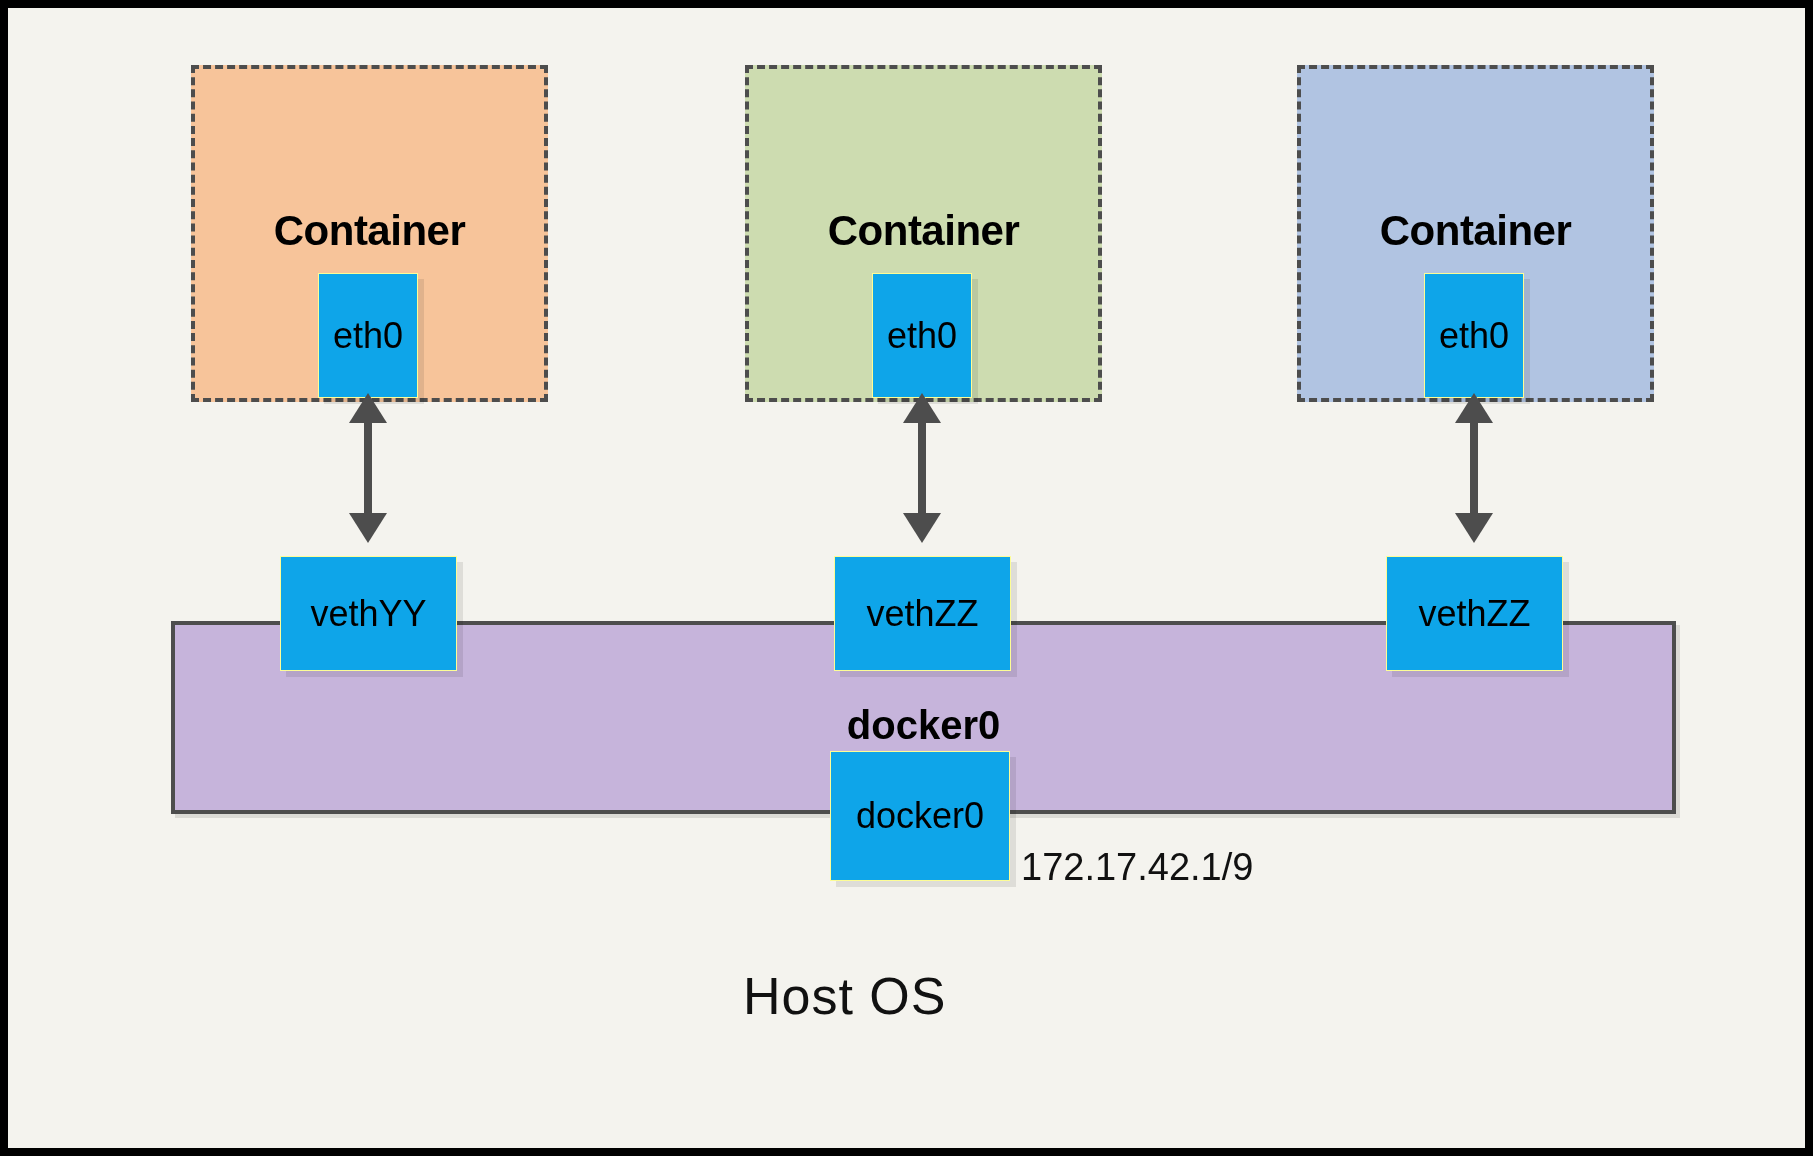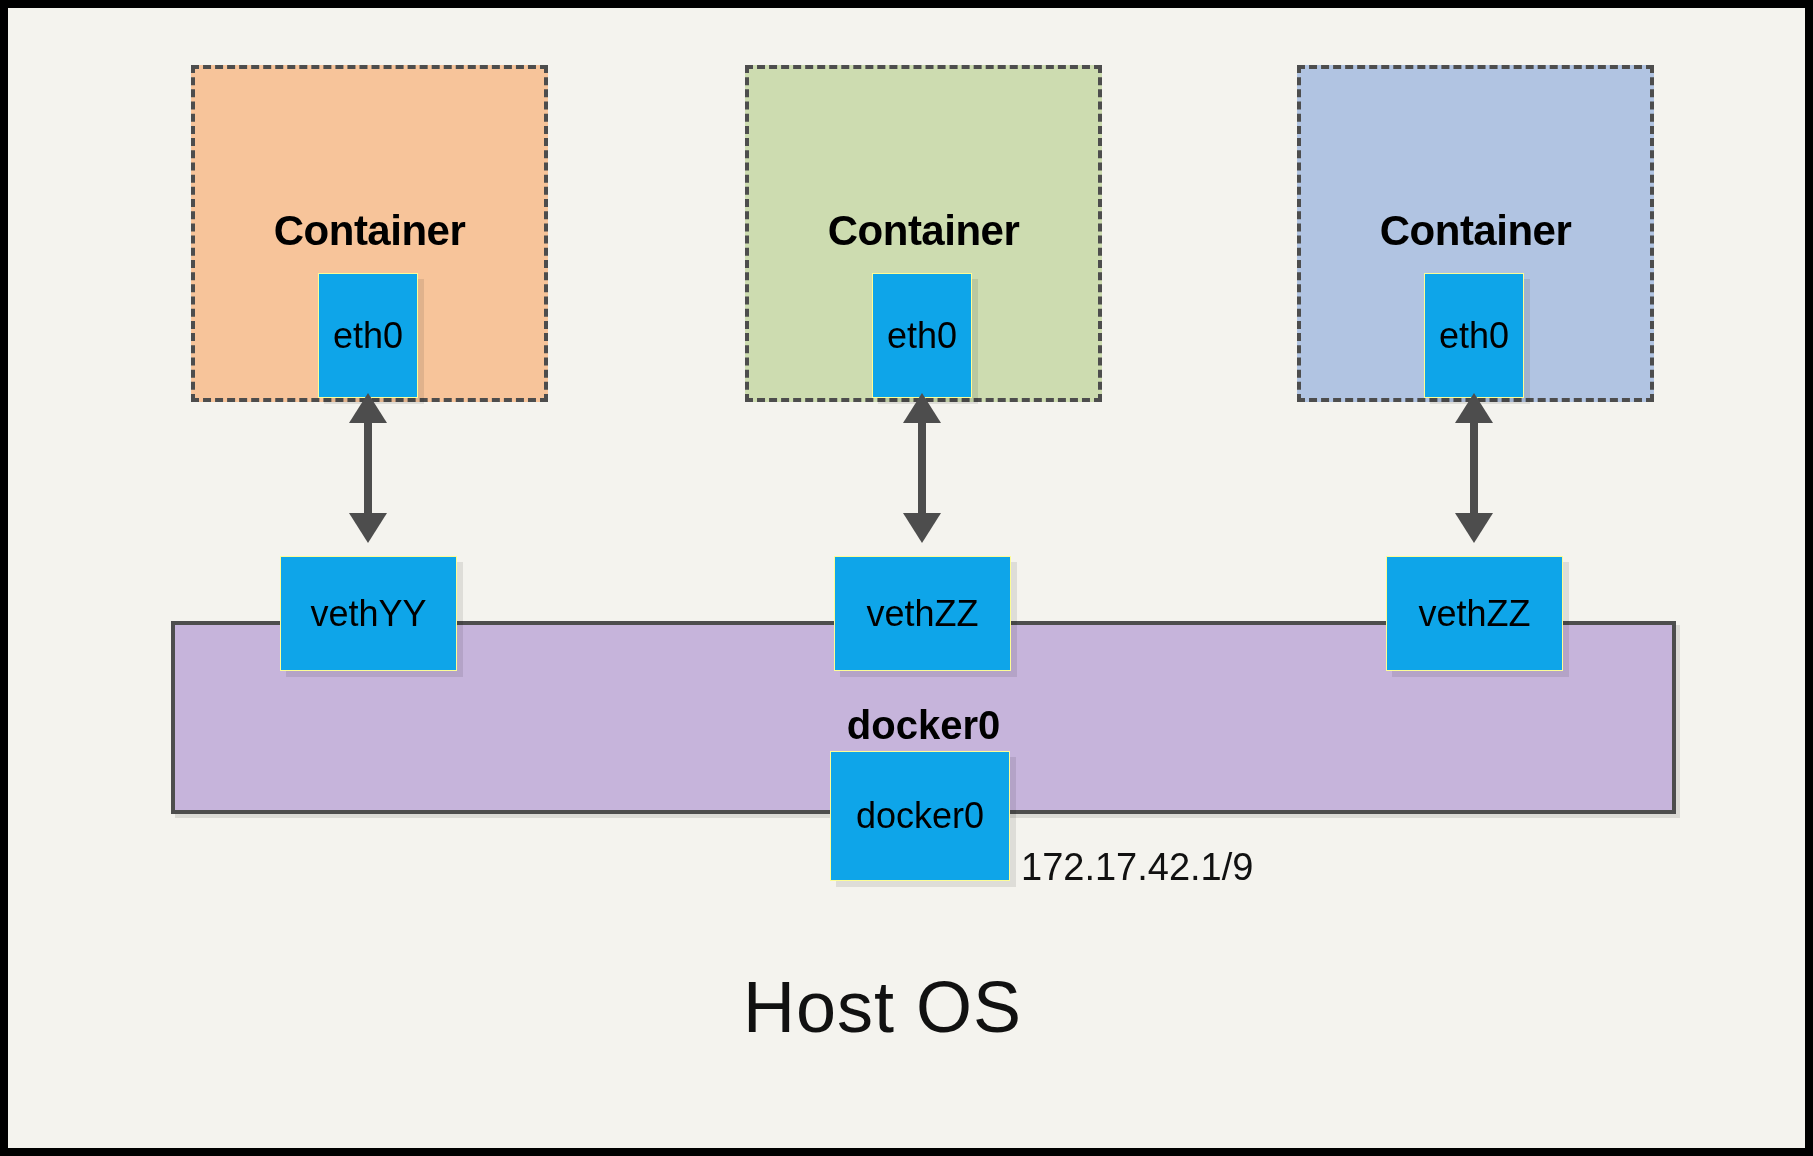--- a/index.html
+++ b/index.html
@@ -79,21 +79,21 @@
   
   .plain-text {
     position: absolute;
     white-space: nowrap;
     color: #111111;
   }
   #ip-text {
     font-size: 38px;
   }
   #host-os-text {
-    font-size: 72px;
+    font-size: 52px;
     letter-spacing: 1px;
   }
 </style>
 </head>
 <body>
 
 <div id="canvas">
 
   <div class="container-box" id="container-0" style="left:183px; top:57px; width:357px; height:337px; background:#f7c49a;">
     <div class="container-title" style="top:138px;">Container</div>

